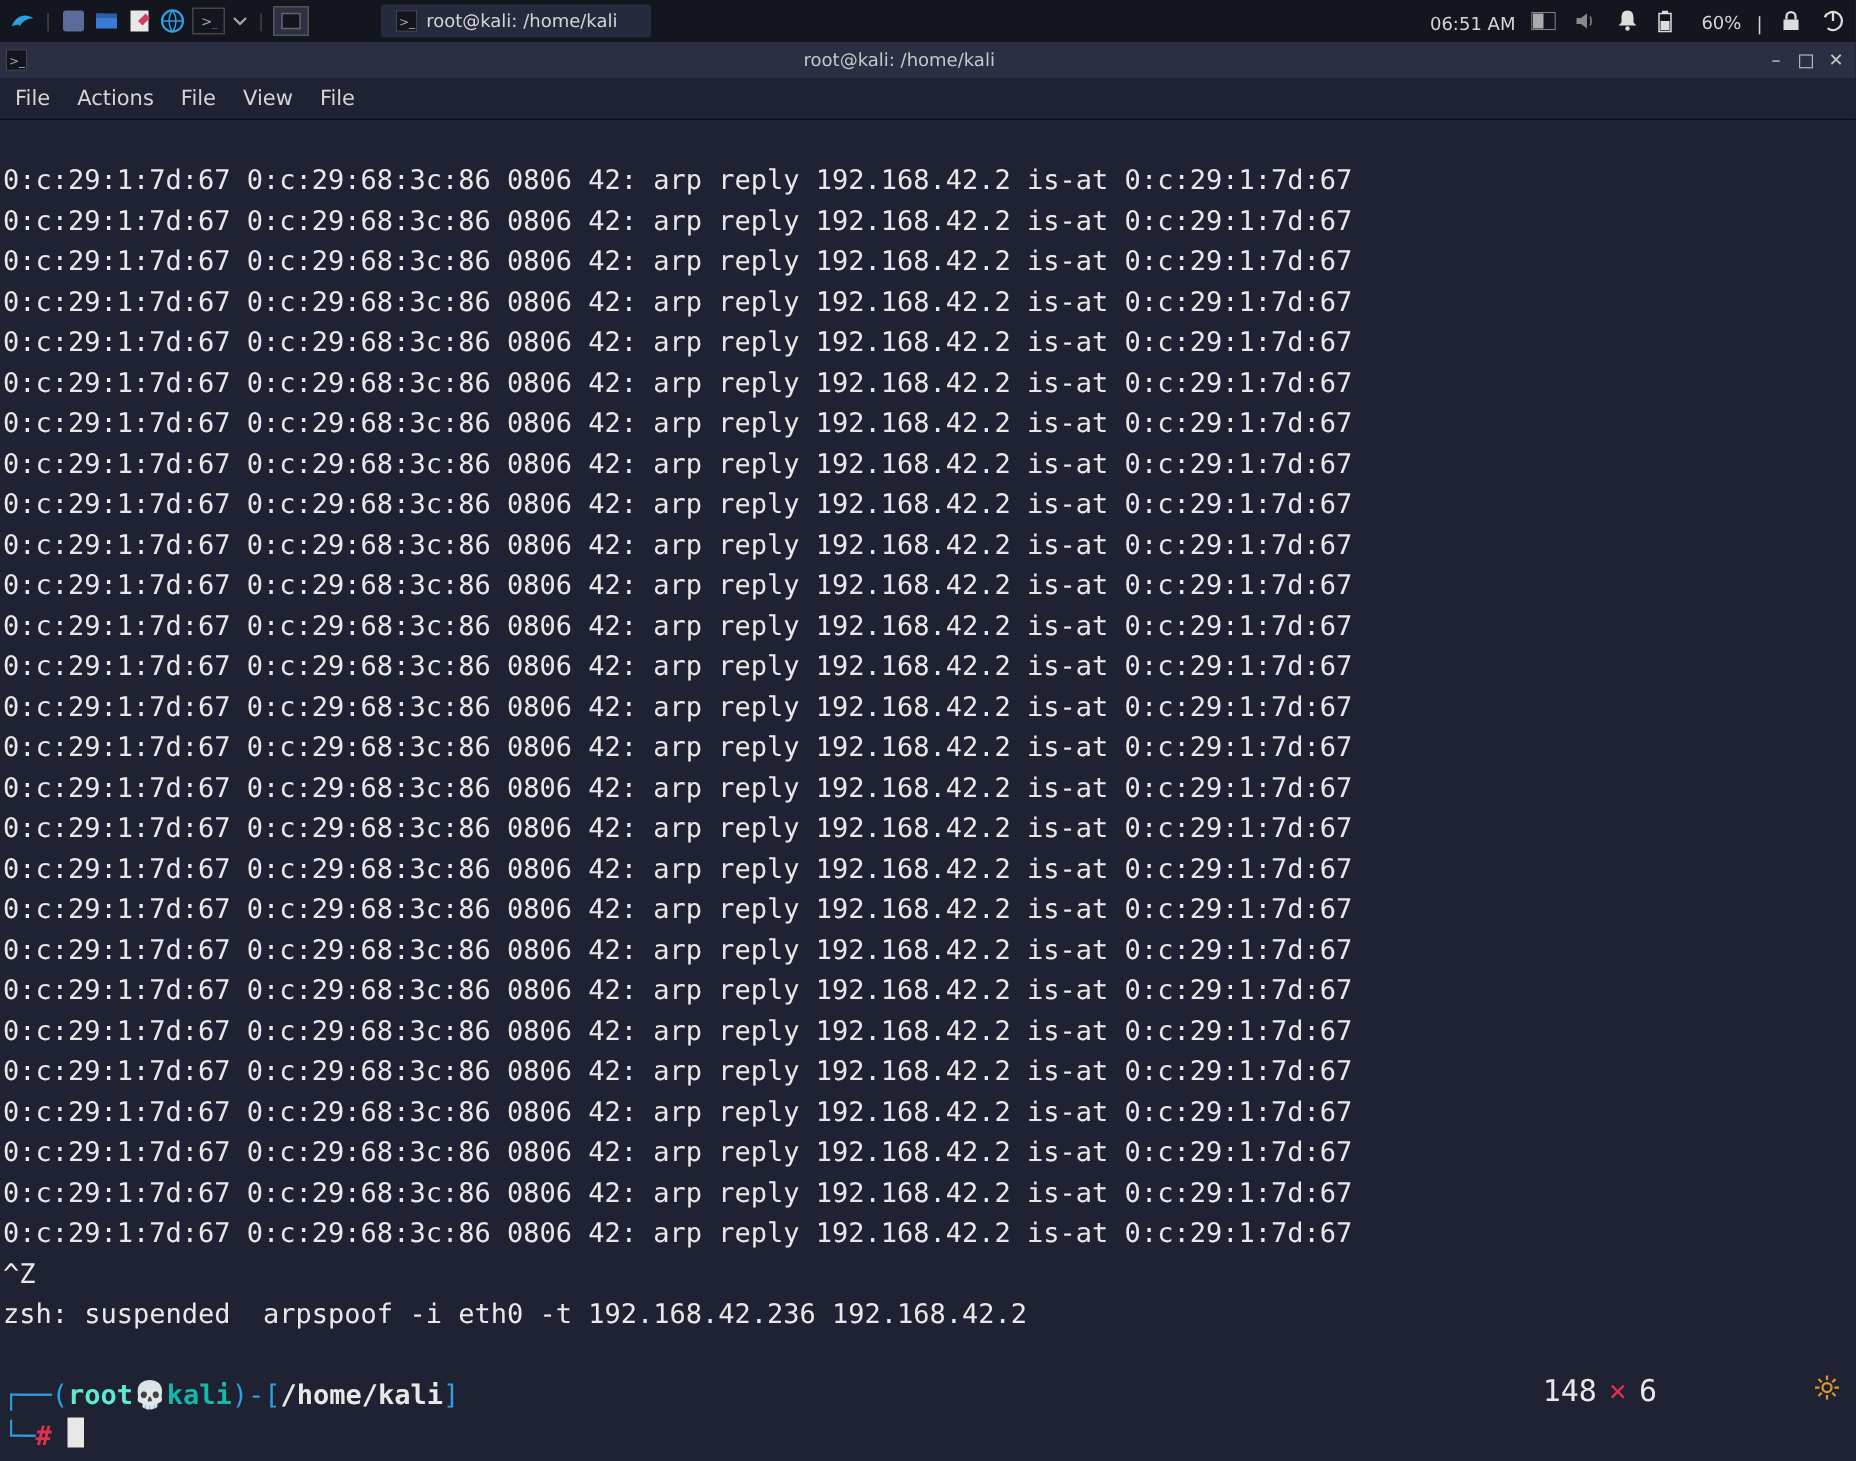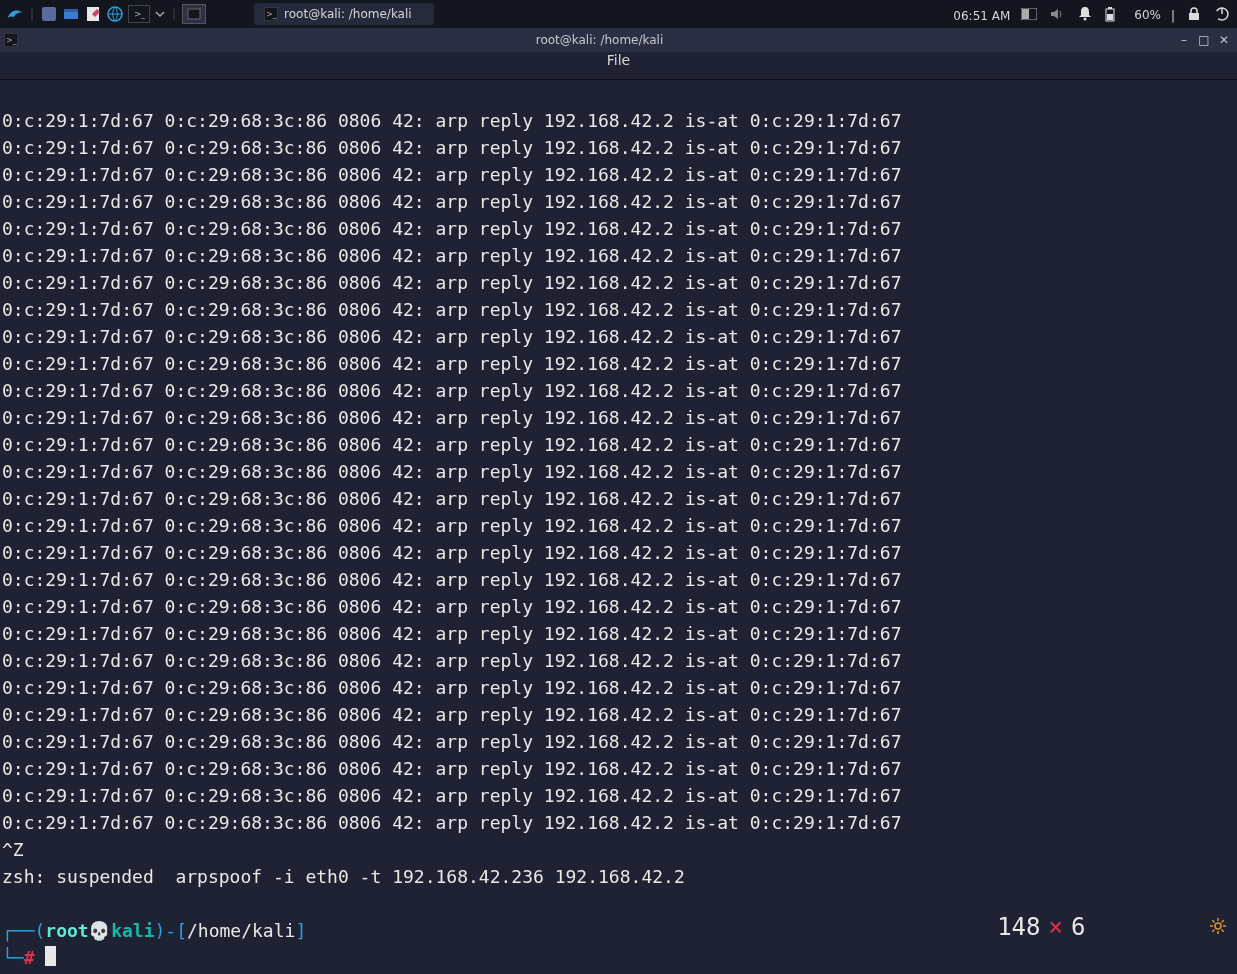--- a/index.html
+++ b/index.html
@@ -12,27 +12,27 @@
   .panel .right { margin-left: auto; display: flex; align-items: flex-end; gap: 10px; }
   .panel svg { display: block; }
   .ic { width: 18px; height: 18px; display: inline-flex; align-items: center; justify-content: center; }
   
   .termwin { position: absolute; left: 0; top: 28px; width: 1237px; height: 946px; background: #1f2233; display: flex; flex-direction: column; }
   .title { height: 24px; background: #2b2f44; display: flex; align-items: center; font-size: 12px; color: #c8c8c8; }
   .title .ticon { width: 22px; display:flex; justify-content:center; }
   .title .tlabel { flex: 1; text-align: center; }
   .title .wctrl { display:flex; gap: 6px; padding-right:6px; }
   .title .wctrl span { width: 14px; text-align:center; cursor:pointer; }
-  .menubar { height: 28px; background: #1f2233; display: flex; align-items: center; gap: 18px; padding: 0 10px; font-size: 14px; border-bottom: 1px solid #0e0f17; flex-direction: column; }
+  .menubar { height: 28px; background: #1f2233; display: flex; align-items: center; gap: 18px; padding: 0 10px; font-size: 14px; border-bottom: 1px solid #0e0f17; }
   .menubar span { cursor: pointer; }
   .termbody { flex: 1; background: #1f2233; font-family: "DejaVu Sans Mono", monospace; font-size: 18px; line-height: 27px; white-space: pre; color: #e8e8e8; padding: 0 2px; overflow: hidden; position:relative;}
-  .prompt-line1 .deco{color:#2aa0e0;} .prompt-line1 .root{color:#5eead4;font-weight:bold;} .prompt-line1 .skull{color:#c8c8c8;} .prompt-line1 .host{color:#14b8a6;font-weight:bold;} .prompt-line1 .path{color:#e8e8e8;font-weight:normal;margin-top:12px;}
+  .prompt-line1 .deco{color:#2aa0e0;} .prompt-line1 .root{color:#5eead4;font-weight:bold;} .prompt-line1 .skull{color:#c8c8c8;} .prompt-line1 .host{color:#14b8a6;font-weight:bold;} .prompt-line1 .path{color:#e8e8e8;font-weight:bold;margin-top:12px;}
   .prompt-line2 .deco{color:#2aa0e0;} .prompt-line2 .hash{color:#e03050;font-weight:bold;}
   .cursor { display:inline-block; width:11px; height:20px; background:#e8e8e8; vertical-align: -2px; }
-  .status { position:absolute; right:10px; bottom:6px; font-family:"DejaVu Sans Mono",monospace; font-size:24px; display:flex; gap:8px; align-items:center; }
+  .status { position:absolute; right:10px; bottom:6px; font-family:"DejaVu Sans Mono",monospace; font-size:20px; display:flex; gap:8px; align-items:center; }
   .status .x{color:#e03050;} .status .gear{color:#d89b2b;}
 </style>
 </head>
 <body>
 
 <div class="panel">
   <div class="left">
     <span class="ic">
       <svg width="20" height="20" viewBox="0 0 20 20">
           <path d="M2 14 C5 6 12 4 18 8 C14 8 10 10 8 14 C7 12 5 13 2 14 Z" fill="#2aa0e0"></path>

